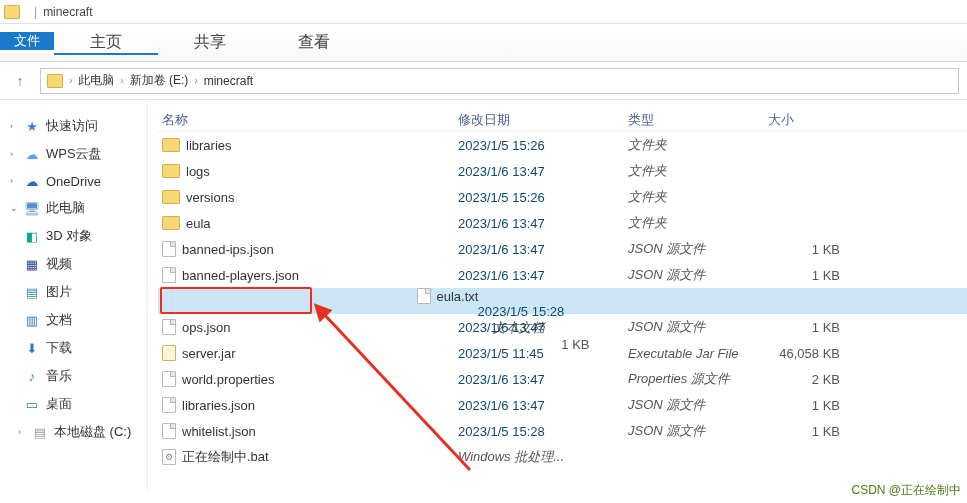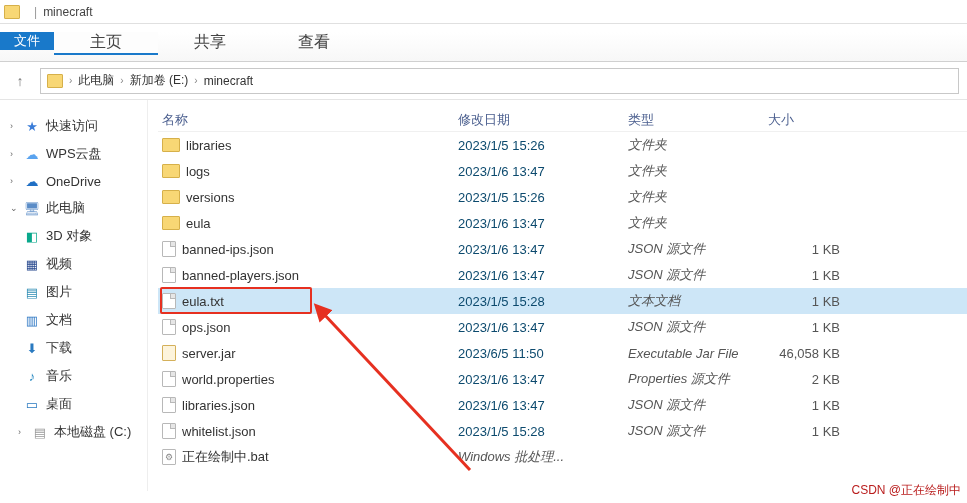--- a/index.html
+++ b/index.html
@@ -129,20 +129,21 @@
     .row {
       display: flex;
       align-items: center;
       height: 26px;
       font-size: 13px;
       color: #333;
       position: relative;
     }
     .row.selected {
       background: #cde6f7;
+      flex-direction: column;
     }
     .row .cell-name { width:300px; display:flex; align-items:center; gap:6px; padding-left: 4px; }
     .row .cell-date { width:170px; color:#0c4a6e; }
     .row .cell-type { width:140px; color:#555;font-style:italic; }
     .row .cell-size { width:90px; text-align:right; color:#555; padding-right:18px;}
     .fico { width:18px; height:16px; display:inline-block; }
     .fico.folder { background:#f8d775; border:1px solid #d6b04a; border-radius:1px; height:14px;}
     .fico.file { border:1px solid #b8b8b8; background:#fff; width:14px; height:16px; border-radius:1px; position:relative;}
     .fico.file::after{content:""; position:absolute; top:0; right:0; width:4px;height:4px; background:#e6e6e6; border-left:1px solid #b8b8b8;border-bottom:1px solid #b8b8b8;}
     .fico.jar { border:1px solid #d4b05a; background:#fdf4dc; width:14px;height:16px; border-radius:1px;}
@@ -151,21 +152,21 @@
     .highlight-box {
       position:absolute;
       left: 2px; top: -1px;
       width: 152px; height: 27px;
       border: 2px solid #e63020;
       pointer-events: none;
       border-radius: 2px;
     }
     .watermark {
       position:absolute; bottom:4px; right:6px;
-      color:#b91c1c; font-size:12px;
+      color:#4d7c0f; font-size:12px;
     }
     svg.arrow { position:absolute; pointer-events:none; }
   </style>
 </head>
 <body>
 
 <div class="titlebar">
   <span class="folder-small"></span>
   <span class="sep">|</span>
   <span class="title">minecraft</span>
@@ -327,21 +328,21 @@
           </div>
           <div class="cell-date">2023/1/6 13:47</div>
           <div class="cell-type">JSON 源文件</div>
           <div class="cell-size">1 KB</div>
         </div>
         <div class="row">
           <div class="cell-name">
             <span class="fico jar"></span>
             <span>server.jar</span>
           </div>
-          <div class="cell-date">2023/6/5 11:50</div>
+          <div class="cell-date">2023/1/5 11:45</div>
           <div class="cell-type">Executable Jar File</div>
           <div class="cell-size">46,058 KB</div>
         </div>
         <div class="row">
           <div class="cell-name">
             <span class="fico file"></span>
             <span>world.properties</span>
           </div>
           <div class="cell-date">2023/1/6 13:47</div>
           <div class="cell-type">Properties 源文件</div>

